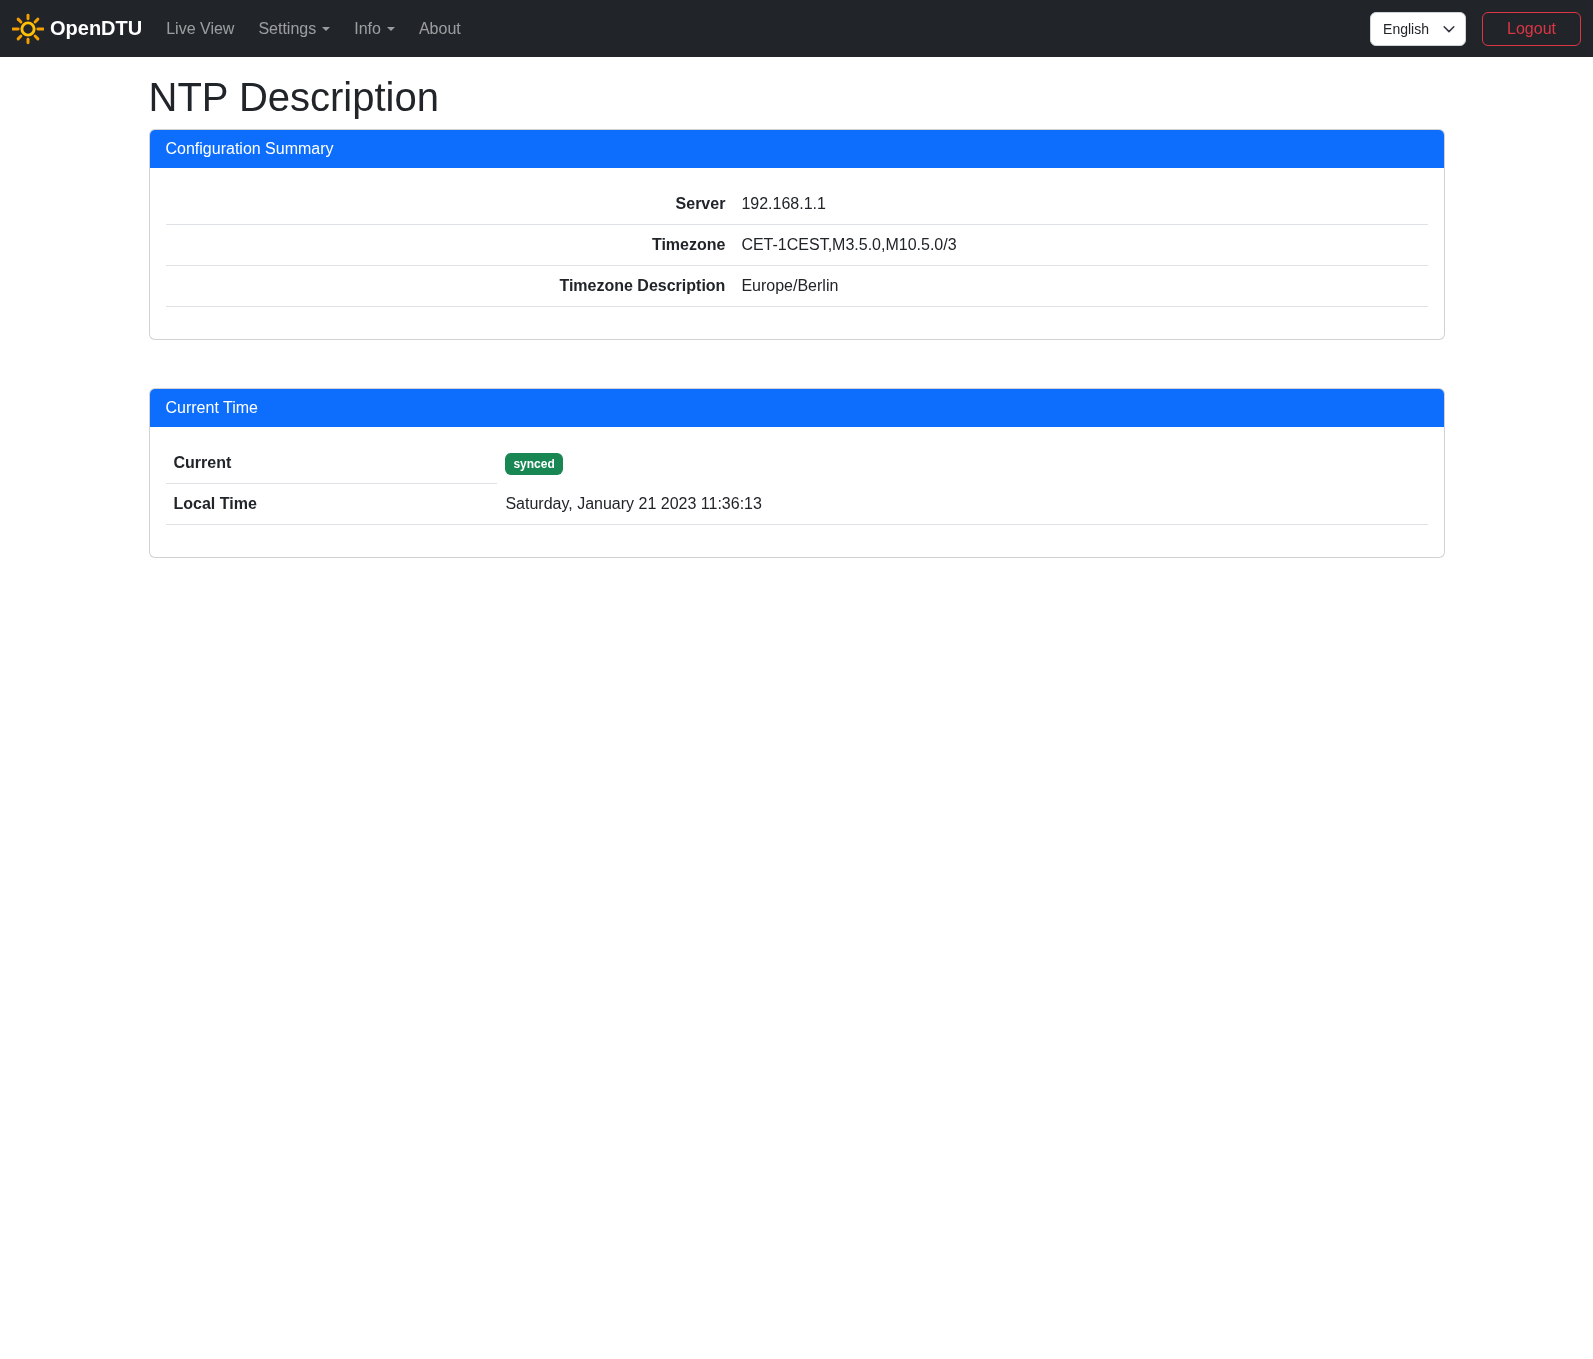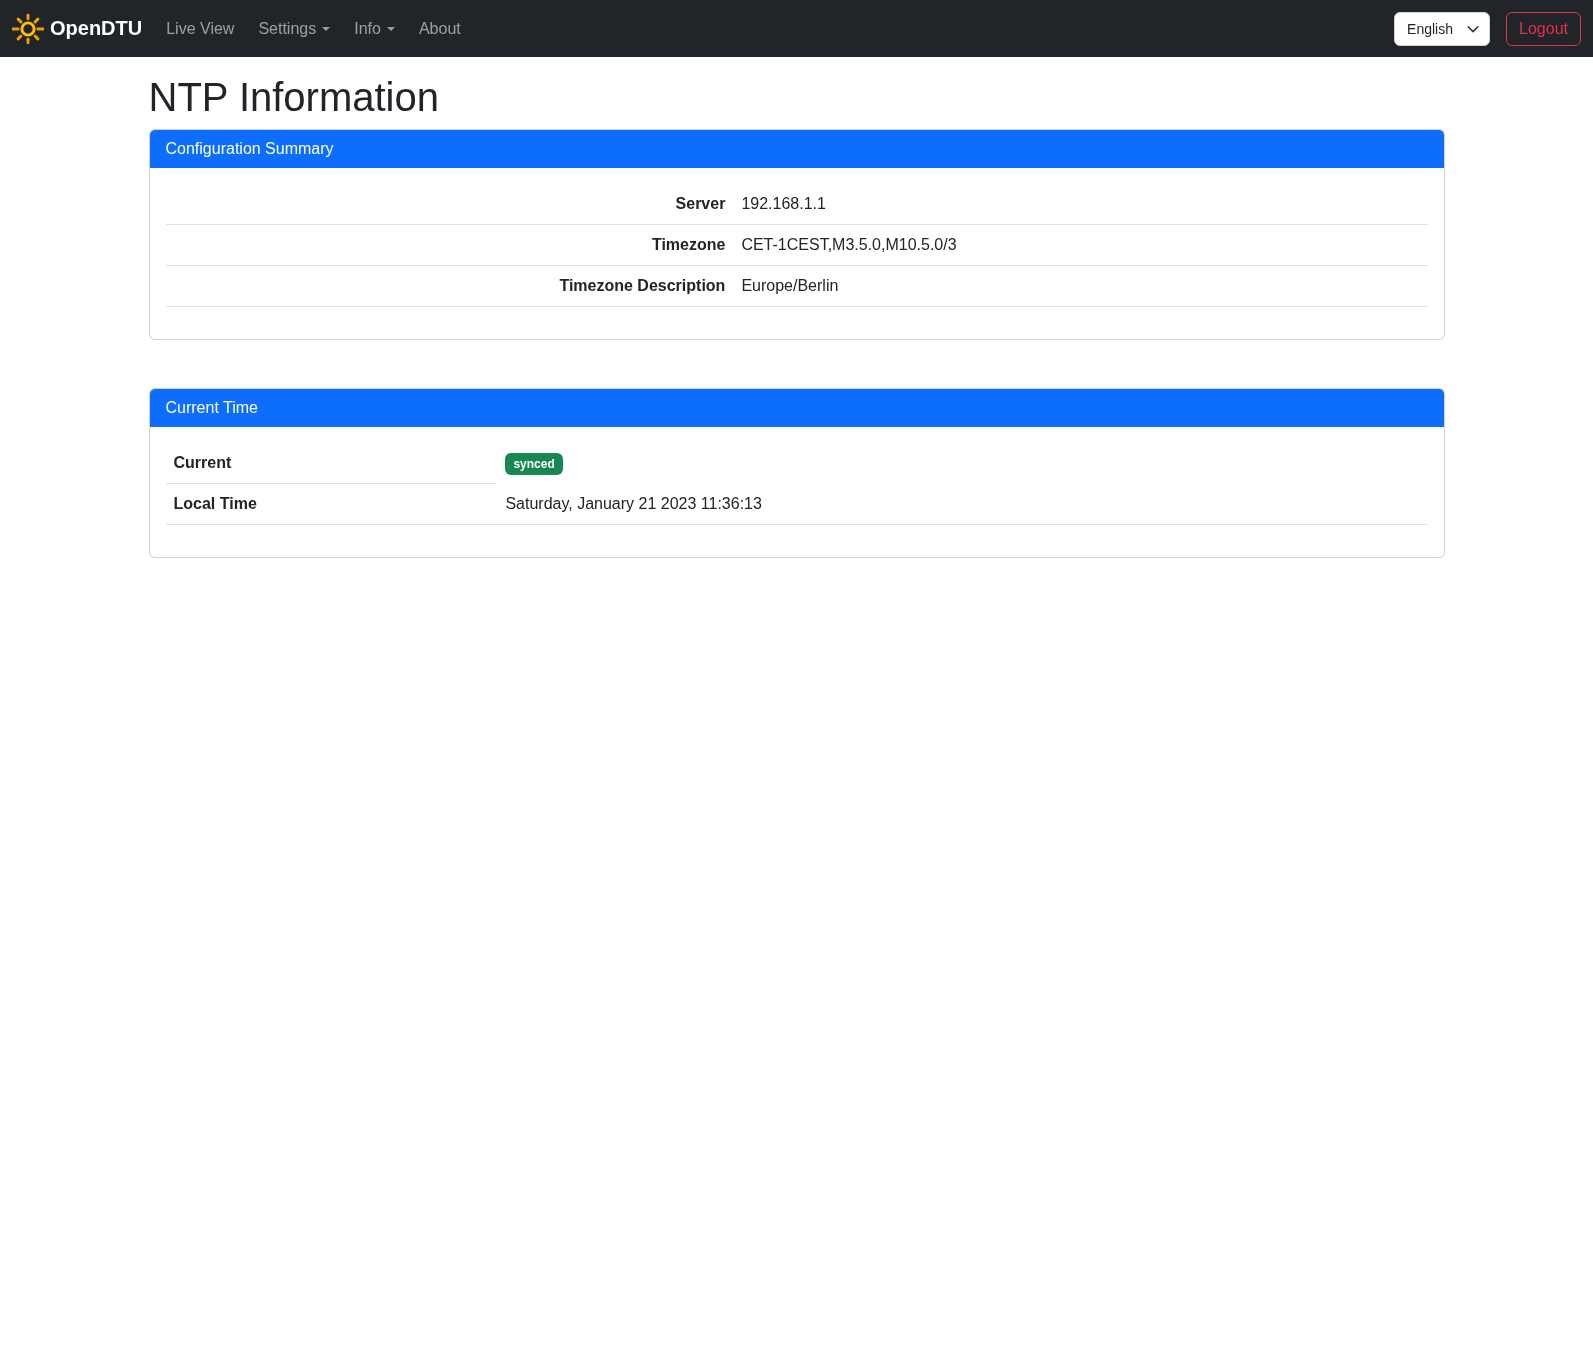--- a/index.html
+++ b/index.html
@@ -102,21 +102,21 @@
     transform: translateY(-50%);
     pointer-events: none;
     display: flex;
   }
   .btn-logout {
     background: transparent;
     color: var(--danger);
     border: 1px solid var(--danger);
     border-radius: 6px;
     height: 34px;
-    padding: 0 12px;
+    padding: 0 24px;
     font-size: 16px;
     font-family: inherit;
     cursor: pointer;
   }
 
   
   .container {
     max-width: 1320px;
     margin: 0 auto;
     padding: 0 12px;
@@ -218,21 +218,21 @@
         <svg width="14" height="14" viewBox="0 0 16 16" fill="none">
           <path d="M2.5 5.5 L8 11 L13.5 5.5" stroke="#343a40" stroke-width="1.8" stroke-linecap="round" stroke-linejoin="round"></path>
         </svg>
       </span>
     </span>
     <button class="btn-logout">Logout</button>
   </div>
 </nav>
 
 <main class="container">
-  <h1 class="page-title">NTP Information</h1>
+  <h1 class="page-title">NTP Description</h1>
 
   <section class="card card-config">
     <div class="card-header">Configuration Summary</div>
     <div class="card-body">
       <table class="kv-table">
         <tbody>
           <tr>
             <th>Server</th>
             <td>192.168.1.1</td>
           </tr>

